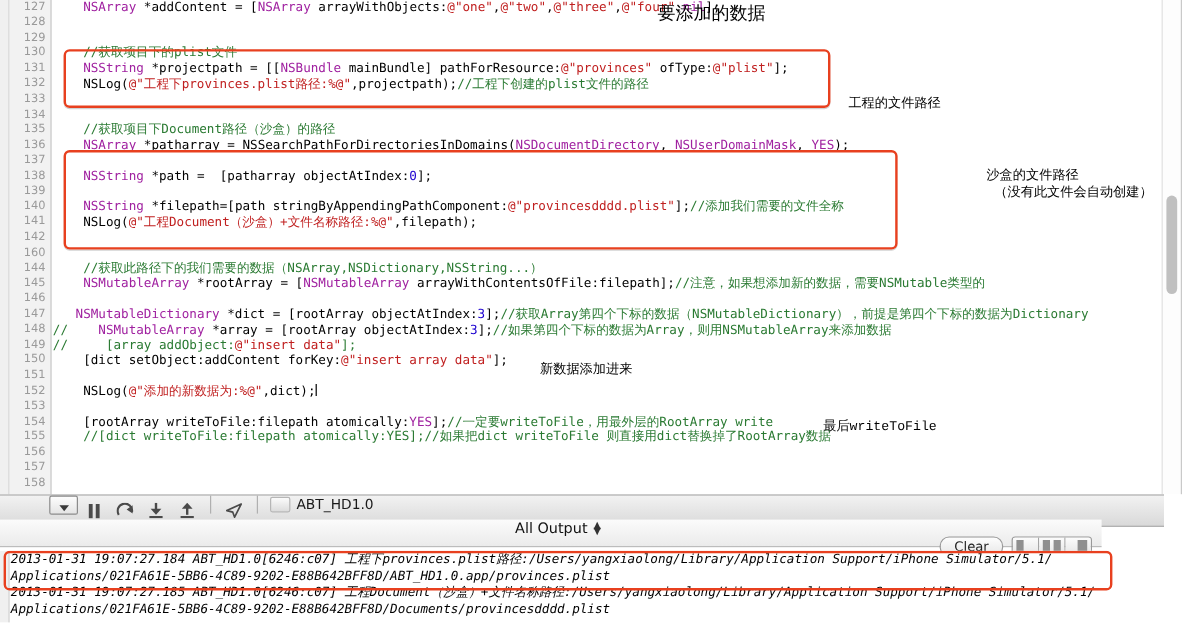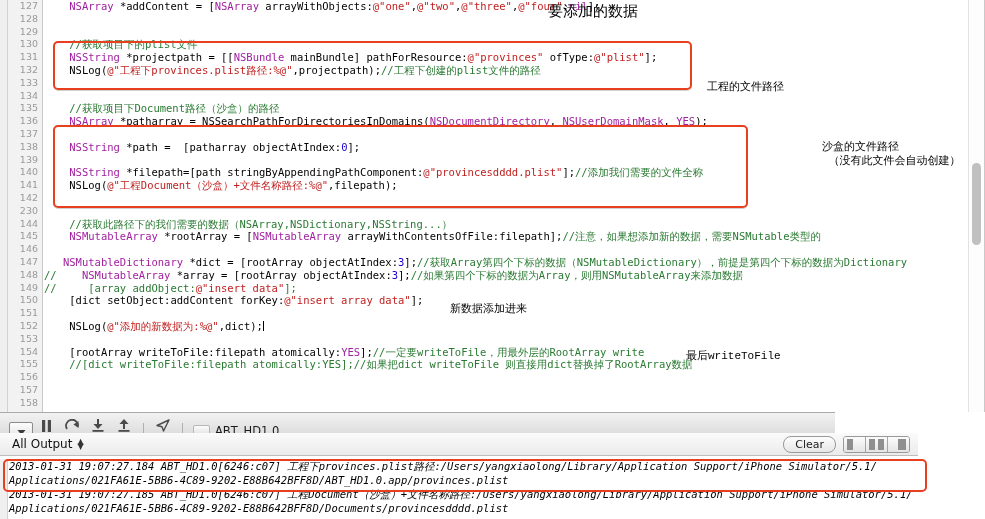--- a/index.html
+++ b/index.html
@@ -68,24 +68,24 @@
   .vthumb{
     position:absolute;left:3px;top:163px;width:9px;height:82px;
     background:#c0c0c0;border-radius:5px;
   }
   .editor-right-edge{
     position:absolute;right:0;top:0;width:1px;height:412px;background:#c9c9c9;
   }
 
   
   .debugbar{
-    position:absolute;left:0;top:412px;width:835px;height:25px;
+    position:absolute;left:0;top:412px;width:938px;height:25px;
     background:linear-gradient(#f2f2f2,#d9d9d9);
     border-top:1px solid #a9a9a9;border-bottom:1px solid #a0a0a0;
-    display:flex;align-items:flex-end;
+    display:flex;align-items:flex-start;padding-left:32px;
   }
   .dbtn{
     width:26px;height:25px;display:flex;align-items:center;justify-content:center;
     color:#4a4a4a;
   }
   .dbtn svg{display:block;}
   .popbtn{
     width:22px;height:14px;border:1px solid #8c8c8c;border-radius:2px;
     background:linear-gradient(#fdfdfd,#e4e4e4);
     display:flex;align-items:center;justify-content:center;margin-left:9px;
@@ -99,21 +99,21 @@
   .crumb-icon{
     width:15px;height:11px;border-radius:2px;
     background:linear-gradient(#fbfbfb,#dcdcdc);border:1px solid #b6b6b6;
   }
 
   
   .filterbar{
     position:absolute;left:0;top:433px;width:918px;height:22px;
     background:linear-gradient(#fbfbfb,#ebebeb);
     border-bottom:1px solid #bcbcbc;
-    display:flex;align-items:center;
+    display:flex;align-items:center;flex-direction:column;
   }
   .alloutput{
     margin-left:12px;display:flex;align-items:center;gap:5px;
     font-family:"DejaVu Sans","Liberation Sans",sans-serif;
     font-size:12px;color:#111;
   }
   .updown{display:flex;flex-direction:column;line-height:5px;font-size:8px;color:#333;}
   .fb-right{margin-left:auto;display:flex;align-items:center;gap:7px;padding-right:8px;}
   .clearbtn{
     height:15px;padding:0 11px;border:1px solid #9a9a9a;border-radius:8px;
@@ -160,21 +160,21 @@
         <div class="ln">133</div>
         <div class="ln">134</div>
         <div class="ln">135</div>
         <div class="ln">136</div>
         <div class="ln">137</div>
         <div class="ln">138</div>
         <div class="ln">139</div>
         <div class="ln">140</div>
         <div class="ln">141</div>
         <div class="ln">142</div>
-        <div class="ln">230</div>
+        <div class="ln">160</div>
         <div class="ln">144</div>
         <div class="ln">145</div>
         <div class="ln">146</div>
         <div class="ln">147</div>
         <div class="ln">148</div>
         <div class="ln">149</div>
         <div class="ln">150</div>
         <div class="ln">151</div>
         <div class="ln">152</div>
         <div class="ln">153</div>

